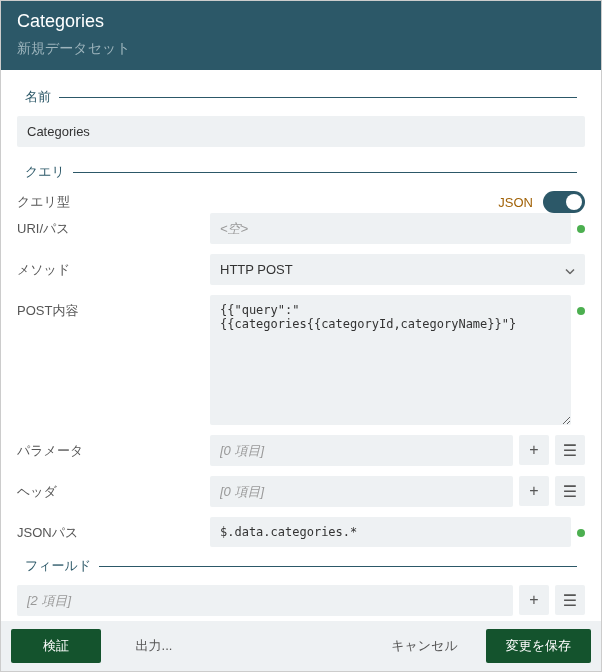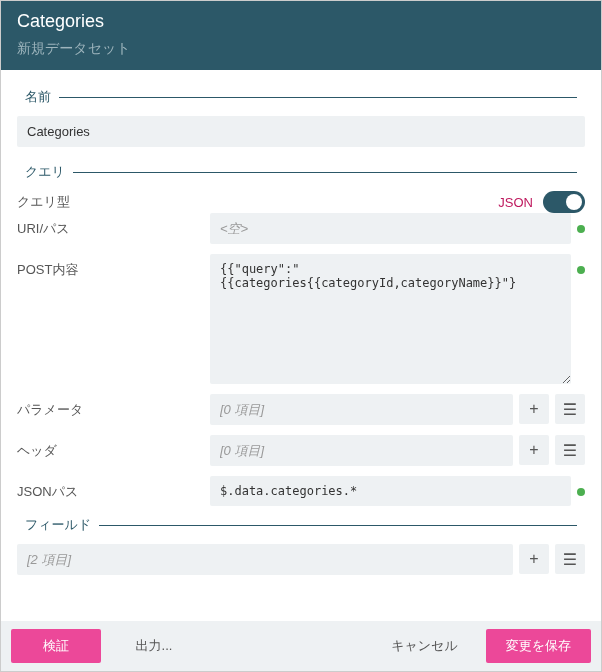--- a/index.html
+++ b/index.html
@@ -30,28 +30,28 @@
     .select-wrap { flex: 1; position: relative; }
     .select { width: 100%; background: #eef1f3; border: none; padding: 8px 10px; font-size: 13px; color: #333; appearance: none; border-radius: 2px; cursor: pointer; }
     .select-chevron { position: absolute; right: 10px; top: 50%; transform: translateY(-50%); pointer-events: none; color: #666; }
     
     .status-dot { width: 8px; height: 8px; border-radius: 50%; background: #4caf50; flex-shrink: 0; margin-top: 12px; }
     
     .btn-icon { width: 30px; height: 30px; background: #eef1f3; border: none; display: flex; align-items: center; justify-content: center; cursor: pointer; color: #555; font-size: 16px; border-radius: 2px; flex-shrink: 0; }
     
     .toggle-row { display: flex; align-items: center; justify-content: space-between; margin-bottom: 0; }
     .toggle-right { display: flex; align-items: center; gap: 10px; }
-    .toggle-text { color: #be185d; }
+    .toggle-text { color: #a16207; }
     .toggle { width: 42px; height: 22px; background: #2c5868; border-radius: 11px; position: relative; cursor: pointer; }
     .toggle-knob { position: absolute; right: 3px; top: 3px; width: 16px; height: 16px; background: #fff; border-radius: 50%; }
     
     .footer { background: #eef1f3; padding: 8px 10px; display: flex; gap: 8px; }
     .footer-spacer { flex: 1; }
     .btn { padding: 8px 20px; border: none; font-size: 13px; cursor: pointer; border-radius: 2px; min-width: 90px; }
-    .btn-primary { background: #ec4899; color: #fff; }
+    .btn-primary { background: #14532d; color: #fff; }
     .btn-secondary { background: transparent; color: #555; }
   </style>
 </head>
 <body>
 
 <div class="header">
   <div class="header-title">Categories</div>
   <div class="header-subtitle">新規データセット</div>
 </div>
 
@@ -81,20 +81,35 @@
   </div>
 
   <div class="field-row">
     <span class="field-label">URI/パス</span>
     <div class="field-control">
       <input class="text-input" placeholder="&lt;空&gt;" style="">
       <span class="status-dot"></span>
     </div>
   </div>
 
+  <div class="field-row">
+    <span class="field-label">メソッド</span>
+    <div class="field-control">
+      <div class="select-wrap">
+        <select class="select">
+          <option>HTTP POST</option>
+        </select>
+        <span class="select-chevron">
+          <svg width="10" height="6" viewBox="0 0 10 6">
+              <path d="M1 1l4 4 4-4" stroke="#666" stroke-width="1.5" fill="none"></path>
+            </svg>
+        </span>
+      </div>
+    </div>
+  </div>
 
   <div class="field-row">
     <span class="field-label">POST内容</span>
     <div class="field-control">
       <textarea class="textarea" style="">{{"query":"{{categories{{categoryId,categoryName}}"}</textarea>
       <span class="status-dot"></span>
     </div>
   </div>
 
   <div class="field-row">

